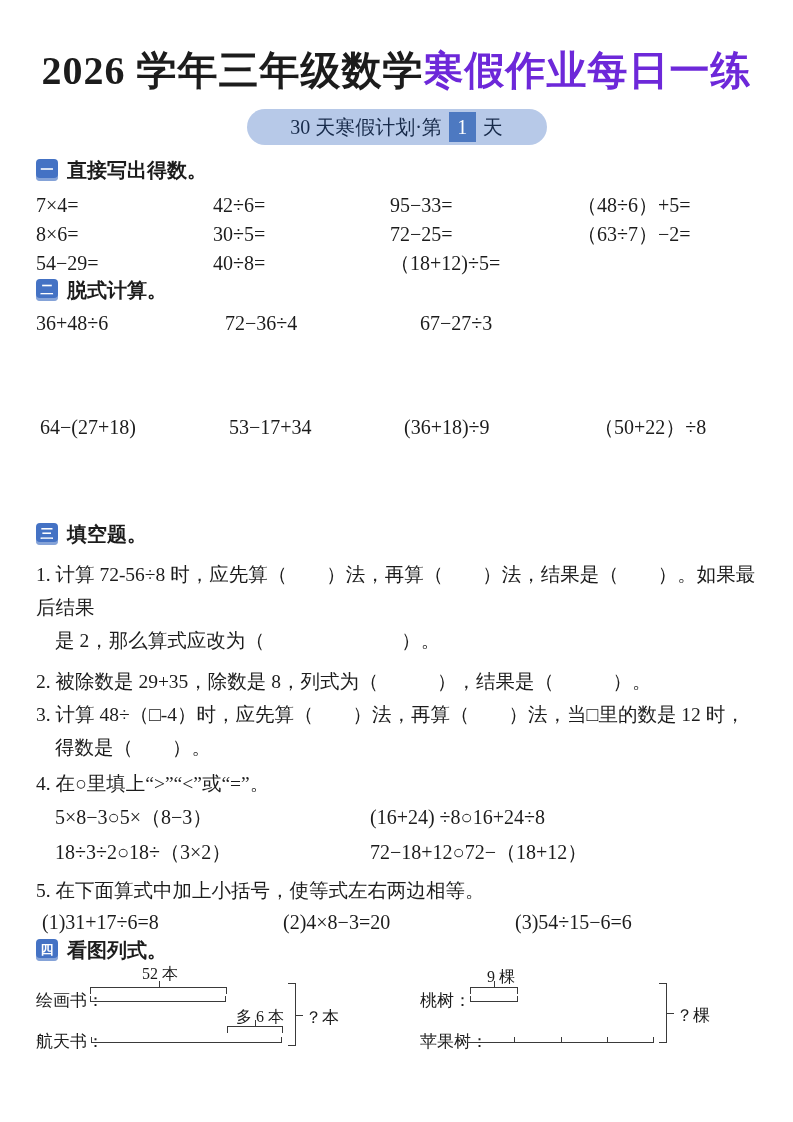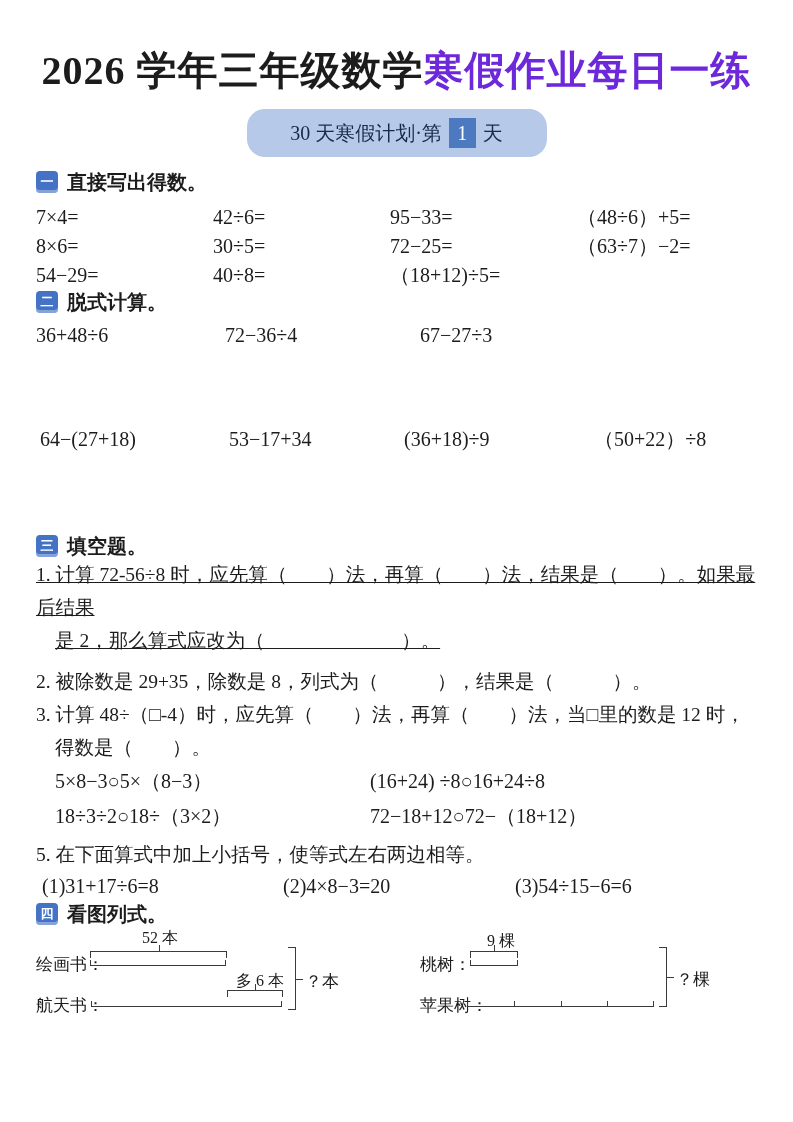--- a/index.html
+++ b/index.html
@@ -23,21 +23,21 @@
     line-height: 50px;
     white-space: nowrap;
   }
   .title .red { color: #6d28d9; }
 
   
   .badge {
     margin: 13px auto 9px;
     width: fit-content;
     min-width: 300px;
-    height: 48px;
+    height: 36px;
     background: #b7c9e8;
     border-radius: 18px;
     display: flex;
     align-items: center;
     justify-content: center;
     gap: 7px;
     font-size: 20px;
     color: #172a4a;
     padding: 0 22px;
   }
@@ -75,21 +75,21 @@
   .g-s2b { grid-template-columns: 189px 175px 190px 1fr; line-height: 26px; margin-top: 78px; padding-left: 4px; }
 
   .sec1-head { margin-top: 13px; }
   .s1-rows { margin-top: 9px; }
   .sec3-head { margin-top: 82px; }
   .sec4-head { margin-top: 0; height: 26px; }
 
   
   .q { font-size: 19.5px; line-height: 33px; }
   .q .indent { padding-left: 19px; }
-  .q1 { margin-top: 0; text-decoration: underline; }
+  .q1 { margin-top: 12px; }
   .q2 { margin-top: 8px; }
   .q4-rows { display: grid; grid-template-columns: 315px 1fr; padding-left: 19px; font-size: 20px; line-height: 35px; }
   .q5-items { display: grid; grid-template-columns: 241px 232px 1fr; padding-left: 6px; font-size: 20px; line-height: 30px; }
 
   
   .diagram-area { position: relative; height: 112px; margin-top: 0; font-size: 17px; }
   .d-abs { position: absolute; white-space: nowrap; }
   .d-small { font-size: 16px; }
 
   .bar-line {
@@ -192,20 +192,23 @@
       <div>1. 计算 72-56÷8 时，应先算（　　）法，再算（　　）法，结果是（　　）。如果最后结果</div>
       <div class="indent">是 2，那么算式应改为（　　　　　　　）。</div>
     </div>
     <div class="q q2">
       <div>2. 被除数是 29+35，除数是 8，列式为（　　　），结果是（　　　）。</div>
     </div>
     <div class="q">
       <div>3. 计算 48÷（□-4）时，应先算（　　）法，再算（　　）法，当□里的数是 12 时，</div>
       <div class="indent">得数是（　　）。</div>
     </div>
+    <div class="q" style="margin-top:3px;">
+      <div>4. 在○里填上“&gt;”“&lt;”或“=”。</div>
+    </div>
     <div class="q4-rows">
       <span>5×8−3○5×（8−3）</span>
       <span>(16+24) ÷8○16+24÷8</span>
       <span>18÷3÷2○18÷（3×2）</span>
       <span>72−18+12○72−（18+12）</span>
     </div>
     <div class="q" style="margin-top:5px; line-height:32px;">
       <div>5. 在下面算式中加上小括号，使等式左右两边相等。</div>
     </div>
     <div class="q5-items">

